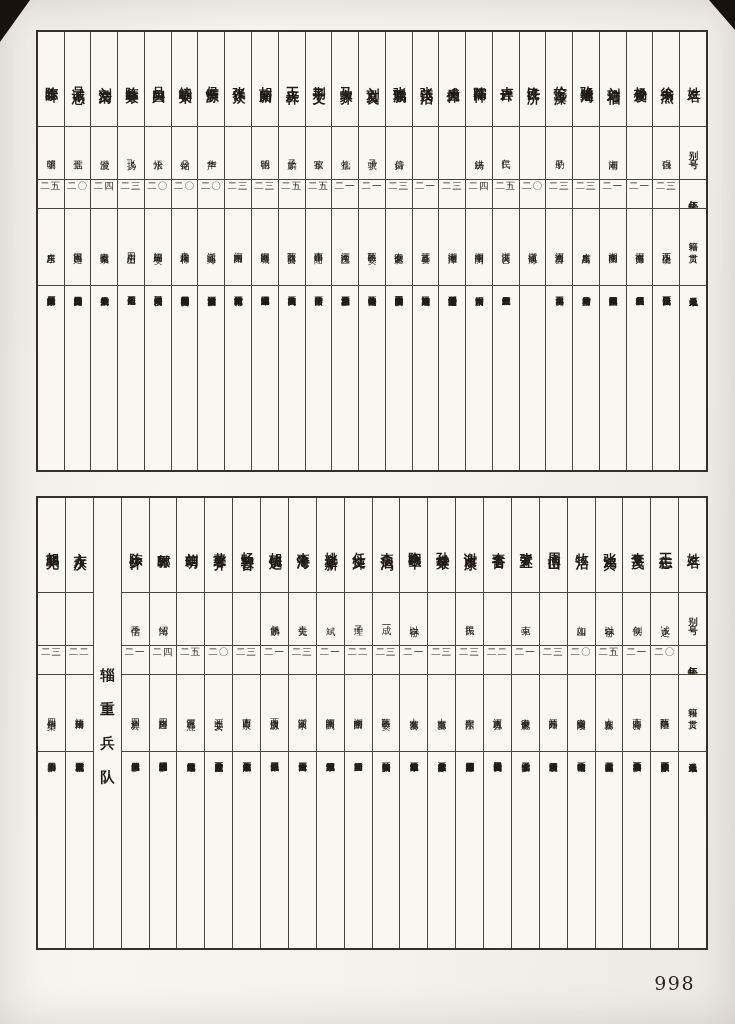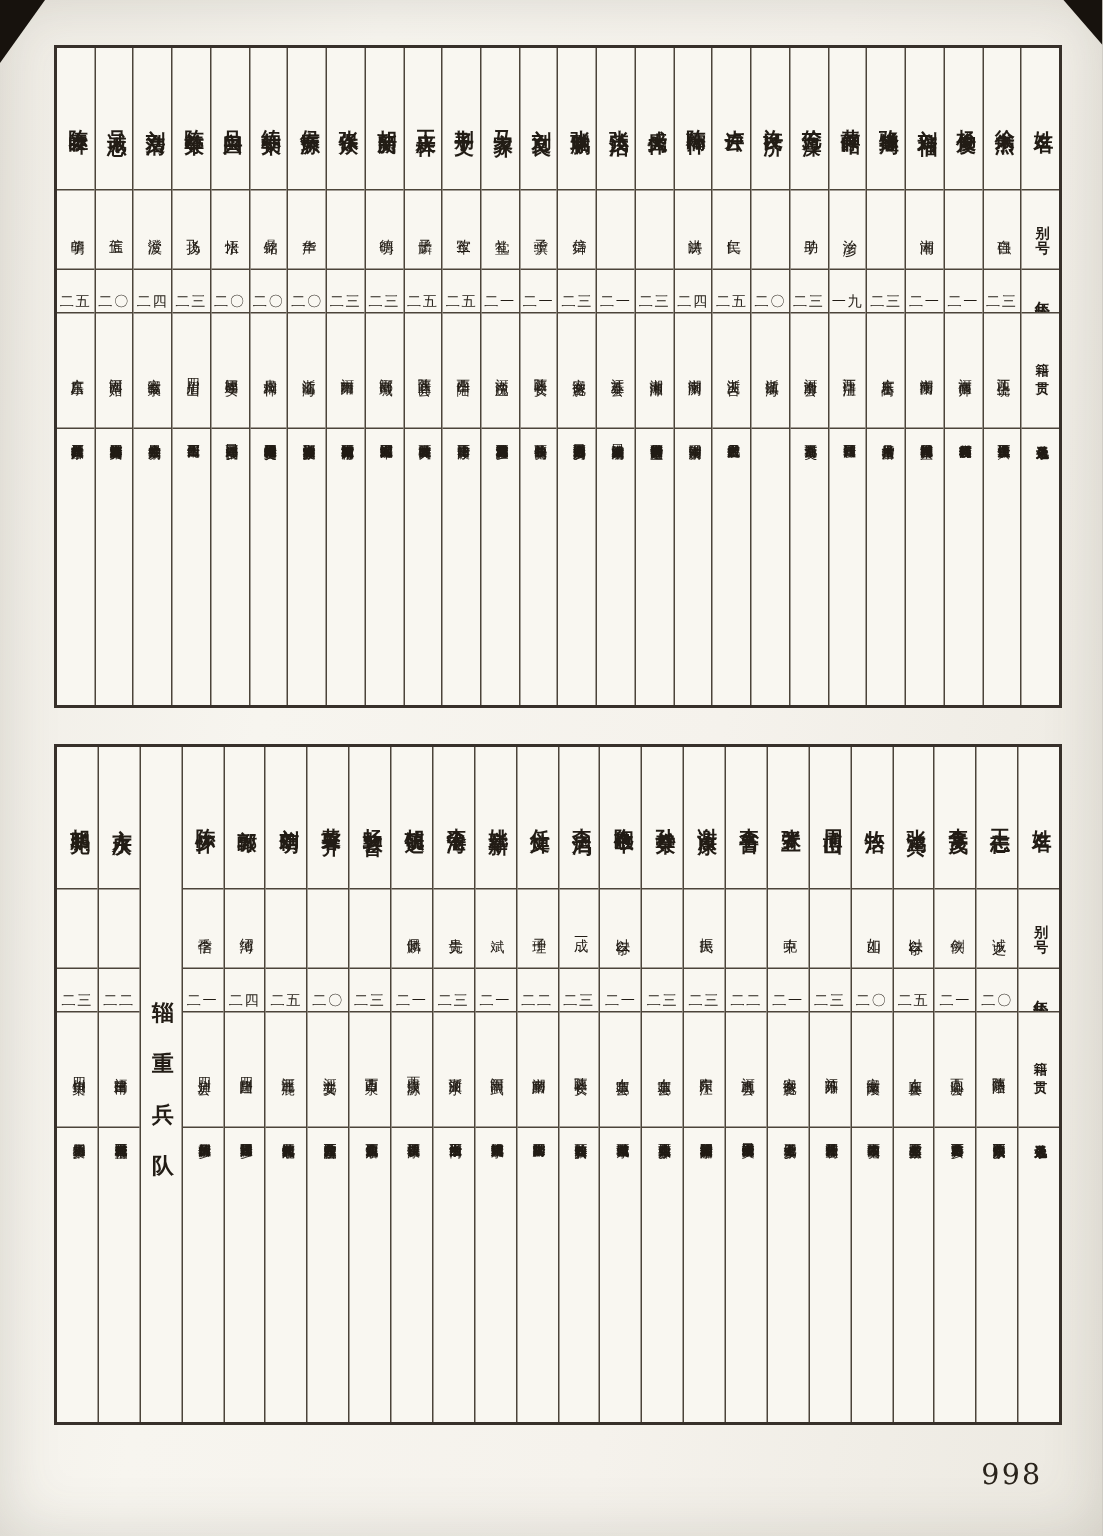--- a/index.html
+++ b/index.html
@@ -22,21 +22,21 @@
   .grid + .grid { margin-top:24px; }
   .col { flex:1 1 0; min-width:0; display:flex; flex-direction:column; }
   .col + .col { border-right:1px solid #4c443a; }
   .cell {
     display:flex; justify-content:center;
     border-bottom:1px solid #4c443a;
     overflow:hidden;
   }
   .f-name   { height:94px; }
   .f-alias  { height:52px; }
-  .f-age    { height:28px; align-items:flex-end; }
+  .f-age    { height:28px; align-items:flex-start; }
   .f-native { height:76px; }
   .f-address{ border-bottom:none; flex:1 1 auto; }
   .t1 .f-address { height:184px; }
   .t2 .f-address { height:196px; }
 
   .vtext {
     writing-mode:vertical-rl;
     text-orientation:upright;
     height:100%;
     text-align:center;
@@ -165,37 +165,20 @@
           </div>
           <div class="cell f-native">
             <span class="vtext">广东番禺</span>
           </div>
           <div class="cell f-address">
             <span class="vtext">广东番禺离圩增信半号</span>
           </div>
         </div>
         <div class="col">
           <div class="cell f-name">
-            <span class="vtext">黄俘昭</span>
-          </div>
-          <div class="cell f-alias">
-            <span class="vtext">治彦</span>
-          </div>
-          <div class="cell f-age">
-            <span class="htext">一九</span>
-          </div>
-          <div class="cell f-native">
-            <span class="vtext">江西清江</span>
-          </div>
-          <div class="cell f-address">
-            <span class="vtext">江西三湖镇同昌行转</span>
-          </div>
-        </div>
-        <div class="col">
-          <div class="cell f-name">
             <span class="vtext">伦万藻</span>
           </div>
           <div class="cell f-alias">
             <span class="vtext">助子</span>
           </div>
           <div class="cell f-age">
             <span class="htext">二三</span>
           </div>
           <div class="cell f-native">
             <span class="vtext">河南滑县</span>

